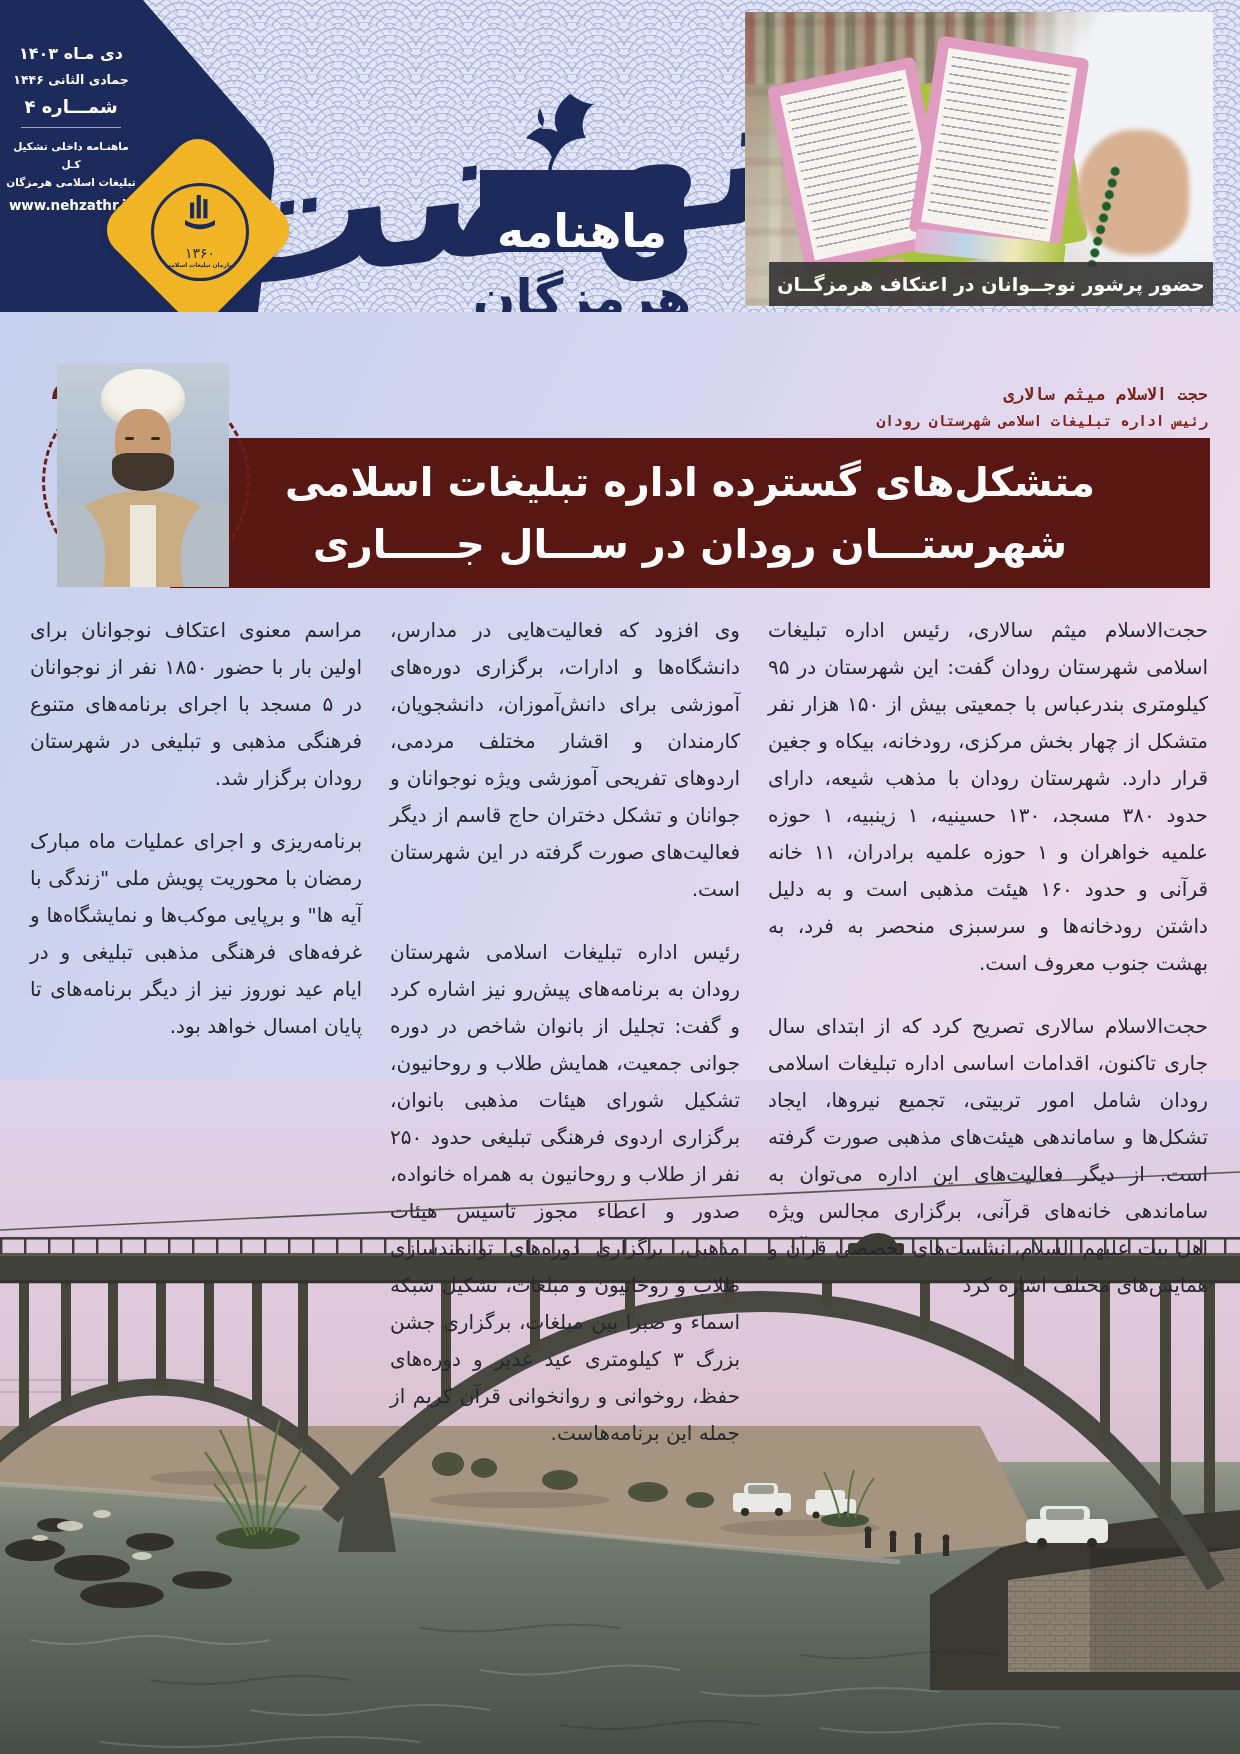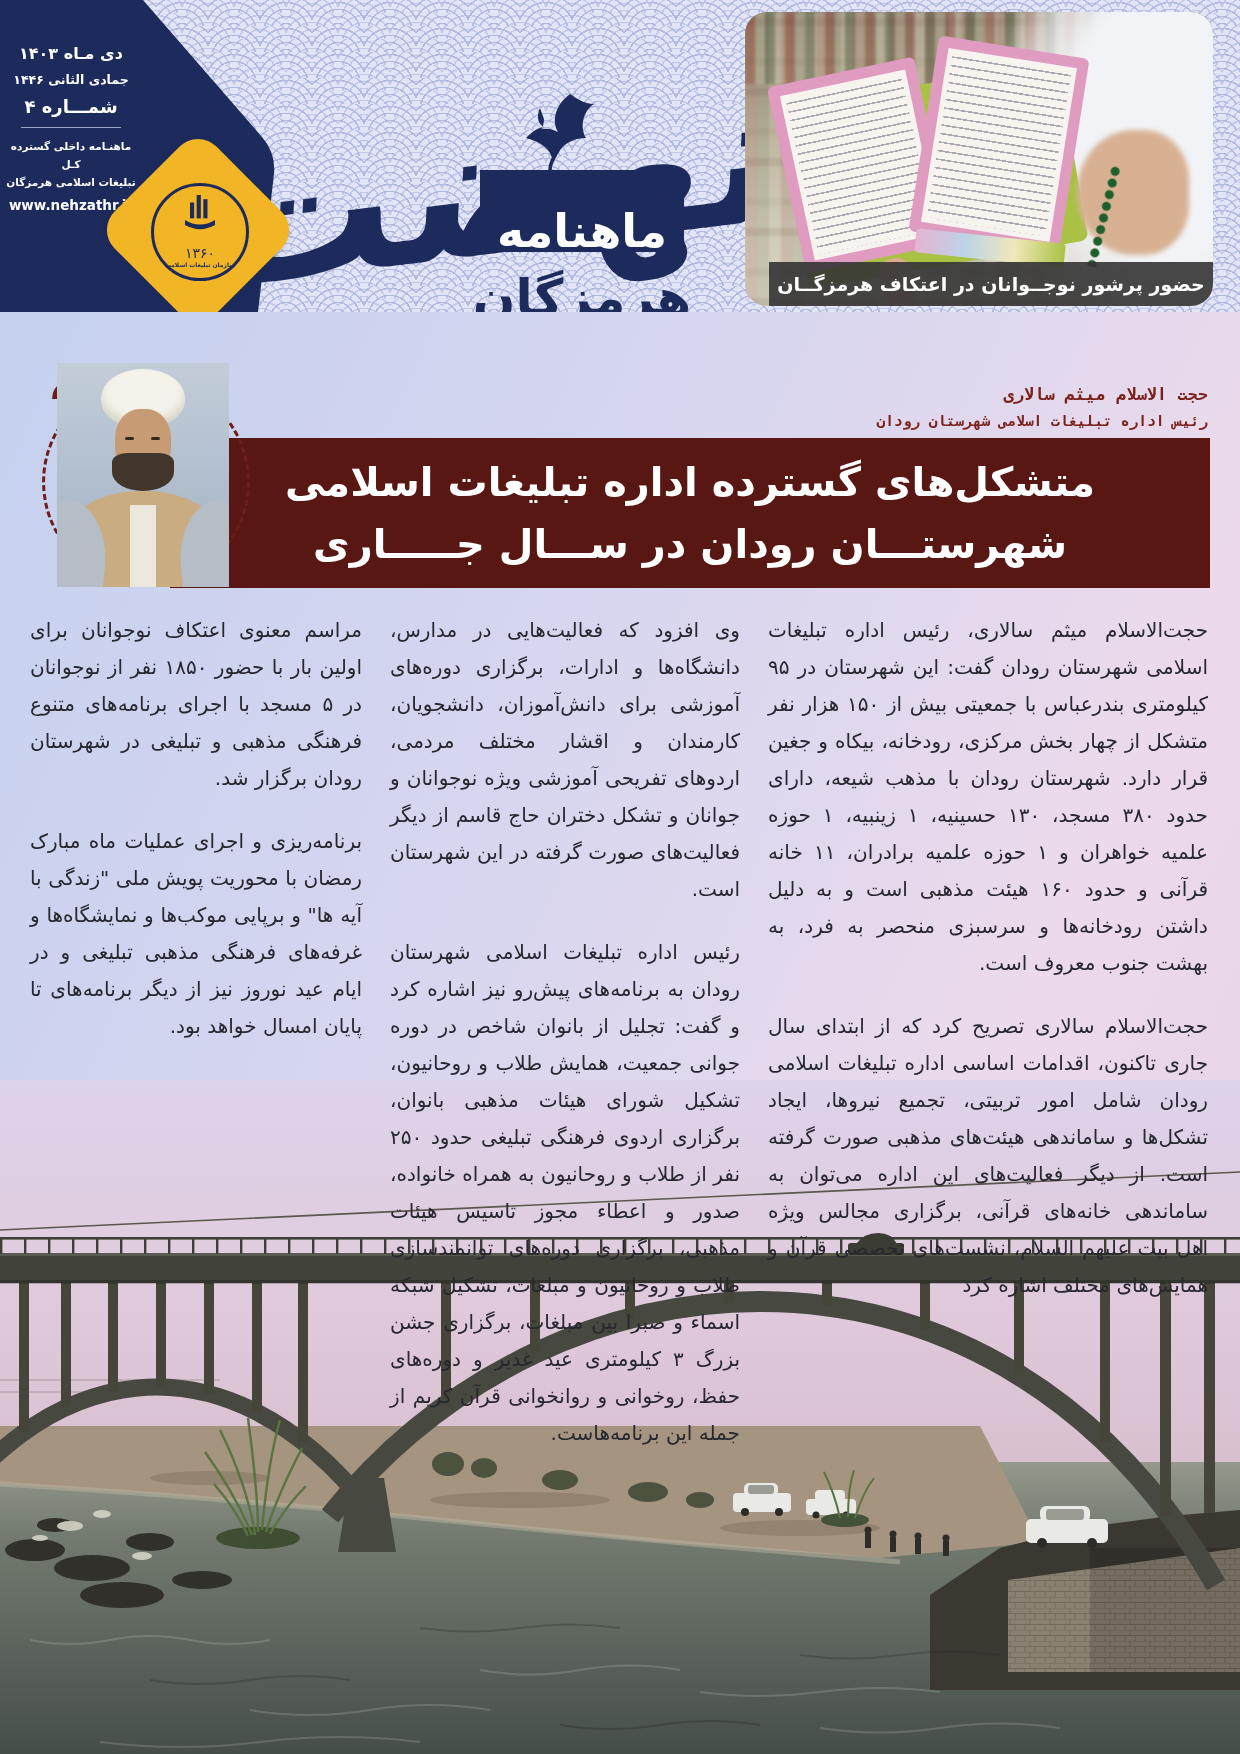--- a/index.html
+++ b/index.html
@@ -32,21 +32,21 @@
   .logo-org{font-size:7px;color:#1d2b5c;font-weight:bold;white-space:nowrap;transform:scale(.85);}
   .ginkgo{position:absolute;left:512px;top:92px;z-index:4;}
   .mahname-box{position:absolute;left:480px;top:170px;width:204px;height:82px;background:#1d2b5c;
     display:flex;align-items:center;justify-content:center;z-index:5;}
   .mahname-box span{color:#fff;font-size:46px;font-weight:bold;margin-top:40px;}
   .hormozgan{position:absolute;left:468px;top:250px;width:228px;text-align:center;color:#1d2b5c;
     font-size:50px;font-weight:bold;z-index:5;margin-top:19px;}
 
   
   .top-photo{position:absolute;left:745px;top:12px;width:468px;height:294px;overflow:hidden;z-index:8;
-    background:linear-gradient(180deg,#8f8572 0%,#a79b85 18%,#bdb49e 42%,#cfc9b6 72%,#d8d3c2 100%);border-radius:22px;}
+    background:linear-gradient(180deg,#8f8572 0%,#a79b85 18%,#bdb49e 42%,#cfc9b6 72%,#d8d3c2 100%);}
   .carpet-top{position:absolute;top:0;left:0;right:0;height:72px;opacity:.5;filter:blur(1.5px);
     background:repeating-linear-gradient(90deg,#9c5a4c 0 10px,#c8bfa8 10px 20px,#5e6b4e 20px 30px,#c8bfa8 30px 40px);}
   .carpet-pattern{position:absolute;inset:0;opacity:.55;filter:blur(1px);
     background-image:
       repeating-linear-gradient(90deg,rgba(140,60,50,.22) 0 12px,rgba(60,80,50,.16) 12px 24px,rgba(230,220,200,.14) 24px 36px),
       repeating-linear-gradient(0deg,rgba(90,50,40,.22) 0 8px,transparent 8px 30px,rgba(80,90,60,.14) 30px 38px,transparent 38px 70px);}
   .person-blur{position:absolute;right:-55px;top:-25px;width:260px;height:350px;filter:blur(6px);
     background:radial-gradient(ellipse at 60% 40%,#f2f3f6 45%,rgba(242,243,246,.6) 65%,rgba(242,243,246,0) 78%);}
   .green-cloth{position:absolute;left:185px;top:78px;width:130px;height:125px;filter:blur(3px);
     background:radial-gradient(ellipse,rgba(90,185,105,.85),rgba(90,185,105,0) 70%);}
@@ -121,21 +121,21 @@
     <svg class="navy-shape" width="320" height="312">
       <path d="M0,0 H143 L262,137 Q276,153 274,174 L258,312 H0 Z" fill="#1d2b5c"></path>
     </svg>
 
     <div class="header-info">
       <div class="hi-month">دی مـاه ۱۴۰۳</div>
       <div class="hi-hijri">جمادی الثانی ۱۴۴۶</div>
       <div class="hi-issue">شمـــاره ۴</div>
       <hr class="hi-div">
       <div class="hi-pub">
-        <div>ماهنـامه داخلی گسترده کـل</div>
+        <div>ماهنـامه داخلی تشکیل کـل</div>
         <div>تبلیغات اسلامی هرمزگان</div>
       </div>
       <div class="hi-site">www.nehzathr.ir</div>
     </div>
 
     <div class="diamond"></div>
     <div class="logo-circle">
       <svg width="50" height="40" viewBox="0 0 60 48">
         <g fill="#1d2b5c">
           <rect x="26" y="0" width="5" height="28"></rect>

